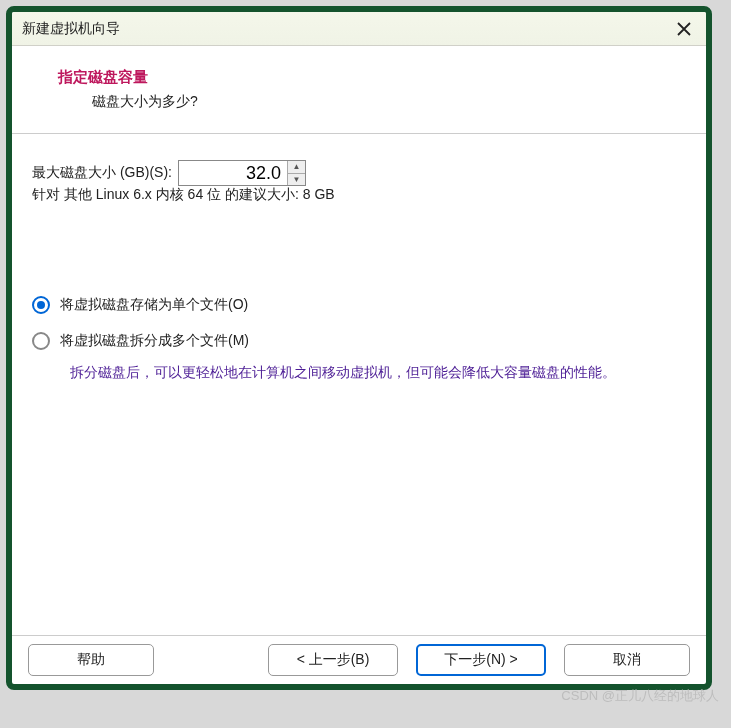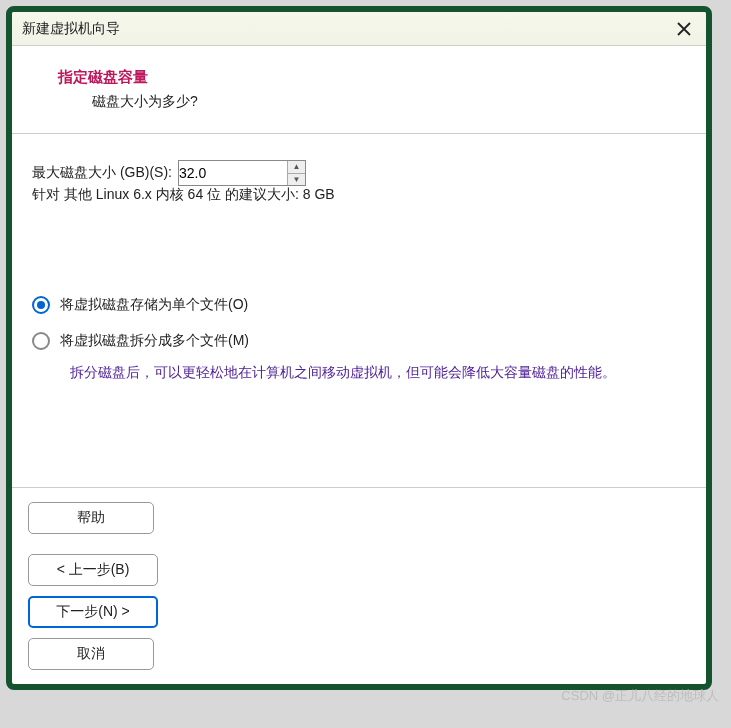--- a/index.html
+++ b/index.html
@@ -76,23 +76,23 @@
     .spinner {
       display: flex;
       align-items: stretch;
       border: 1px solid #888;
       height: 26px;
       background: #fff;
     }
     .spinner-input {
       width: 108px;
       border: none;
-      text-align: left;
+      text-align: right;
       padding-right: 6px;
-      font-size: 14px;
+      font-size: 18px;
       outline: none;
     }
     .spinner-btns {
       display: flex;
       flex-direction: column;
       width: 18px;
       border-left: 1px solid #aaa;
     }
     .spinner-btn {
       flex: 1;
@@ -136,24 +136,23 @@
     }
     .radio-label { color: #222; }
     .radio-note {
       margin-left: 38px;
       margin-top: -8px;
       line-height: 1.85;
       color: #4c1d95;
     }
     .footer {
       border-top: 1px solid #ccc;
-      padding: 14px 16px;
-      display: flex;
-      gap: 10px;
-      flex-direction: column;
+      padding: 8px 16px;
+      display: flex;
+      gap: 18px;
     }
     .btn {
       height: 32px;
       background: #fff;
       border: 1px solid #999;
       border-radius: 5px;
       font-size: 14px;
       cursor: pointer;
       padding: 0 20px;
       color: #222;

